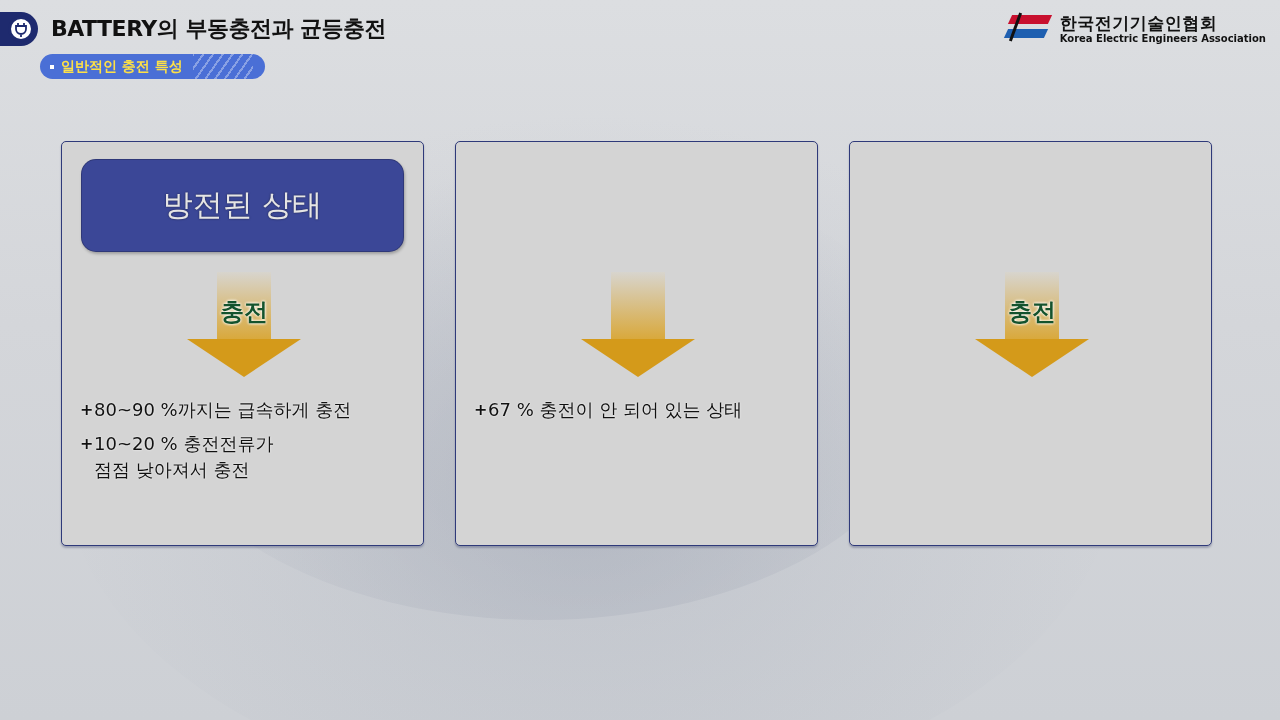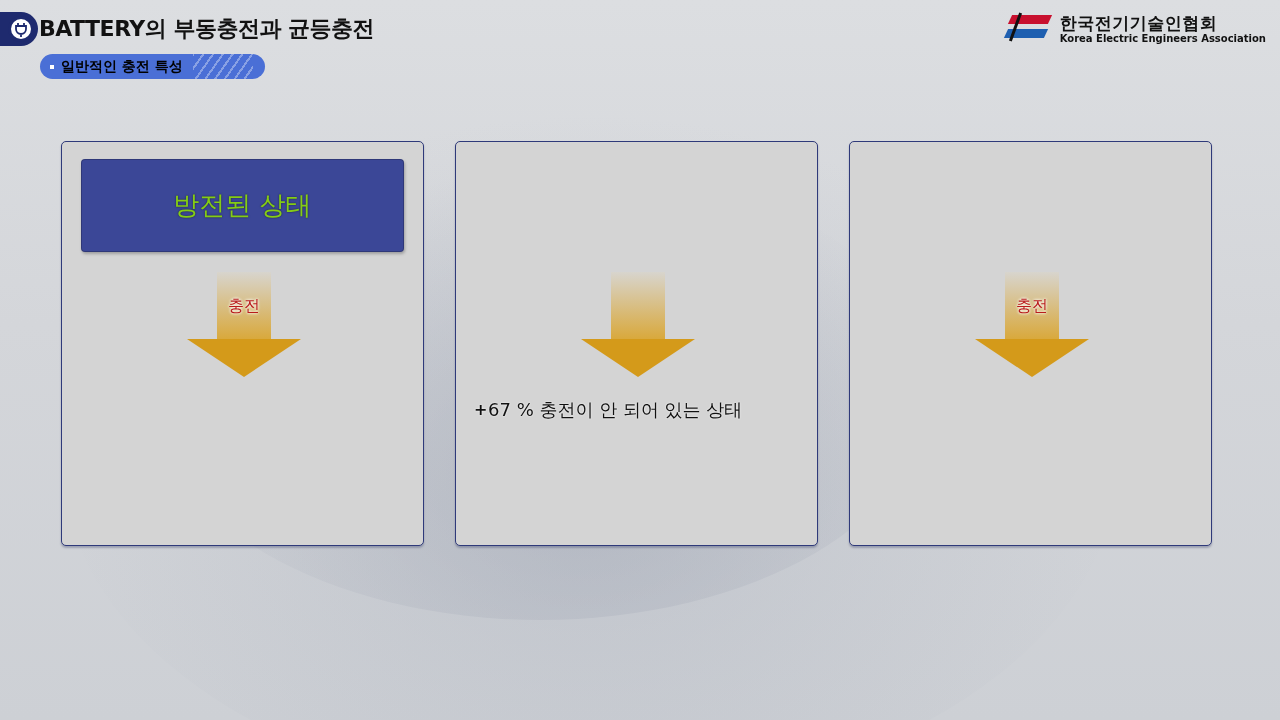--- a/index.html
+++ b/index.html
@@ -12,50 +12,50 @@
   .bg-arc{position:absolute;border-radius:50%;pointer-events:none}
   .arc1{left:60px;top:110px;width:1060px;height:690px;
         background:radial-gradient(ellipse at 50% 60%,rgba(170,176,188,.35),rgba(170,176,188,0) 70%);}
   .arc2{left:150px;top:160px;width:780px;height:460px;
         background:radial-gradient(ellipse at 55% 70%,rgba(160,166,180,.45),rgba(160,166,180,0) 70%);}
   .header{position:absolute;left:0;top:12px;height:34px;display:flex;align-items:center}
   .header-tab{width:38px;height:34px;background:#1e2a6e;border-radius:0 17px 17px 0;
               display:flex;align-items:center;justify-content:flex-end;padding-right:4px}
   .plug-circle{width:26px;height:26px;border-radius:50%;background:#fff;border:3px solid #1e2a6e;
                display:flex;align-items:center;justify-content:center}
-  .title{margin-left:1px;font-size:22px;font-weight:bold;color:#111;letter-spacing:-0.5px}
+  .title{margin-left:13px;font-size:22px;font-weight:bold;color:#111;letter-spacing:-0.5px}
   .subtitle{position:absolute;left:40px;top:54px;height:25px;width:225px;border-radius:13px;
-            background:#4a6fd6;color:#000000;font-size:14px;font-weight:bold;
+            background:#4a6fd6;color:#fde047;font-size:14px;font-weight:bold;
             display:flex;align-items:center;padding-left:10px;overflow:hidden}
   .subtitle .bullet{width:4px;height:4px;background:#fff;margin-right:7px}
   .stripes{position:absolute;right:12px;top:0;width:60px;height:25px;
            background:repeating-linear-gradient(-55deg,rgba(255,255,255,0) 0 6px,rgba(255,255,255,.35) 6px 8px)}
   .logo{position:absolute;right:14px;top:12px;display:flex;align-items:flex-start}
   .logo-mark{width:48px;height:30px;position:relative;margin-right:8px}
   .lm-top{position:absolute;left:6px;top:3px;width:40px;height:9px;background:#c8102e;transform:skewX(-25deg)}
   .lm-bot{position:absolute;left:2px;top:17px;width:40px;height:9px;background:#1e5fb0;transform:skewX(-25deg)}
   .lm-bolt{position:absolute;left:10px;top:0;width:3px;height:30px;background:#111;transform:rotate(20deg)}
   .logo-text .kr{font-size:17px;font-weight:bold;color:#111;letter-spacing:0.5px}
   .logo-text .en{font-size:10px;font-weight:bold;color:#111;margin-top:-2px}
 
   .panel{position:absolute;top:141px;width:363px;height:405px;background:#d4d4d4;
          border:1px solid #2f3a7a;border-radius:5px;box-shadow:0 2px 2px rgba(60,70,110,.35)}
   .p1{left:61px}.p2{left:455px}.p3{left:849px}
-  .head-box{position:absolute;left:19px;top:17px;width:323px;height:93px;border-radius:4px;
-            display:flex;align-items:center;justify-content:center;color:#84cc16;font-size:26px;
+  .head-box{position:absolute;left:19px;top:17px;width:323px;height:93px;border-radius:15px;
+            display:flex;align-items:center;justify-content:center;color:#e5e5e5;font-size:30px;
             box-shadow:1px 2px 3px rgba(0,0,0,.25);border:1px solid rgba(0,0,0,.2);
             text-shadow:0 0 2px rgba(0,0,0,.6)}
   .arrow{position:absolute;left:125px;top:130px;width:114px;height:106px}
   .arrow .shaft{position:absolute;left:30px;top:0;width:54px;height:68px;
                 background:linear-gradient(180deg,rgba(230,215,180,.2) 0%,#d9a83a 100%)}
   .arrow .head{position:absolute;left:0;top:67px;width:0;height:0;
                border-left:57px solid transparent;border-right:57px solid transparent;
                border-top:38px solid #d49a1a}
   .arrow .label{position:absolute;left:0;top:24px;width:114px;text-align:center;
-                font-size:16px;font-weight:normal;color:#b91c1c;
+                font-size:24px;font-weight:bold;color:#14532d;
                 text-shadow:0 0 3px #fff,0 0 3px #fff}
   .bullets{position:absolute;left:18px;top:255px;right:18px;font-size:18px;line-height:26px;color:#111}
   .bullets li{list-style:none;position:relative;padding-left:14px;margin-bottom:8px;
               text-shadow:0 0 2px #fff}
   .bullets li::before{content:"+";position:absolute;left:0;top:0;font-weight:bold;font-size:16px}
 </style>
 </head>
 <body>
 
 <div class="bg-arc arc1"></div>
@@ -90,20 +90,24 @@
   </div>
 </div>
 
 <div class="panel p1">
   <div class="head-box" style="background:#3b4797">방전된 상태</div>
   <div class="arrow">
     <div class="shaft"></div>
       <div class="head"></div>
     <div class="label">충전</div>
   </div>
+  <ul class="bullets">
+    <li>80~90 %까지는 급속하게 충전</li>
+    <li style="width:210px">10~20 % 충전전류가 점점 낮아져서 충전</li>
+  </ul>
 </div>
 
 <div class="panel p2">
   <div class="arrow">
     <div class="shaft"></div>
       <div class="head"></div>
     <div class="label"></div>
   </div>
   <ul class="bullets">
     <li>67 % 충전이 안 되어 있는 상태</li>

